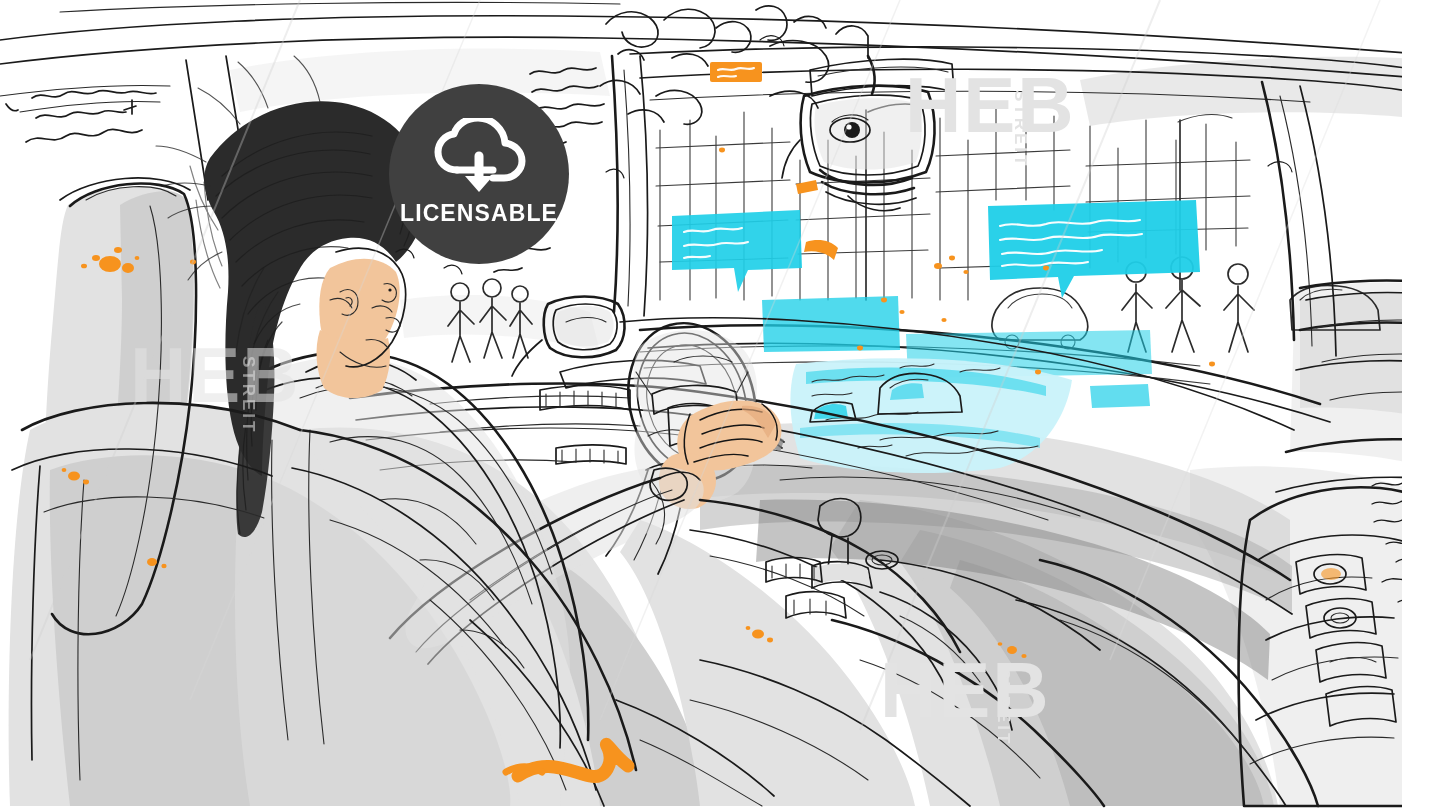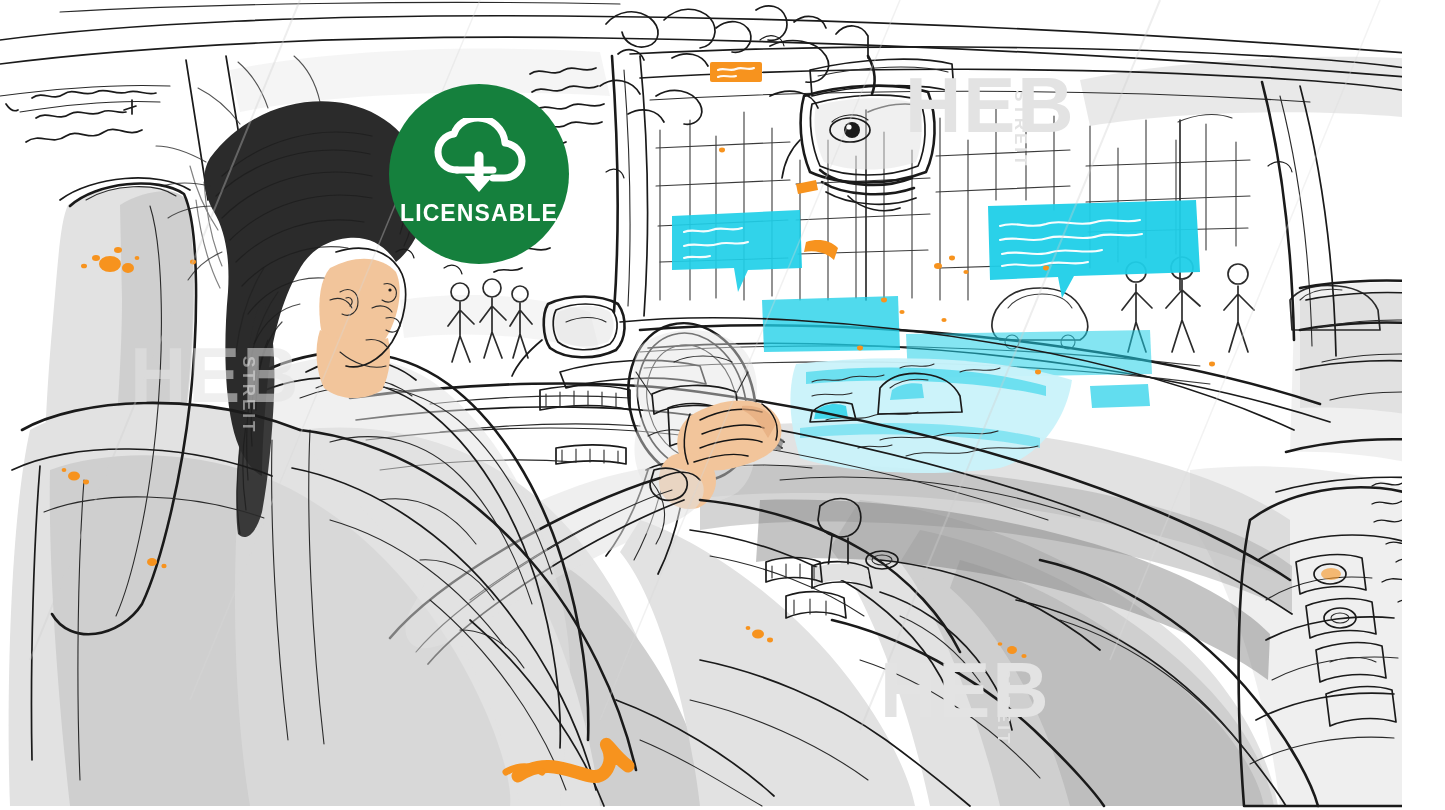--- a/index.html
+++ b/index.html
@@ -556,21 +556,21 @@
 
   </svg>
 
   <div class="wm big" style="left: 905px; top: 60px; color: rgb(227, 227, 227);">HEB</div>
   <div class="wm small rot" style="left: 1030px; top: 90px; color: rgb(227, 227, 227);">STREIT</div>
   <div class="wm big" style="left: 880px; top: 645px; color: rgb(227, 227, 227);">HEB</div>
   <div class="wm small rot" style="left: 1013px; top: 668px; color: rgb(227, 227, 227);">STREIT</div>
   <div class="wm big" style="left: 130px; top: 330px; opacity: 0.55; color: rgb(227, 227, 227);">HEB</div>
   <div class="wm small rot" style="left: 258px; top: 356px; opacity: 0.55; color: rgb(227, 227, 227);">STREIT</div>
 
-  <div id="badge" style="background: #15803d;">
+  <div id="badge" style="background: #404040;">
     <div class="cloud-wrap">
       <svg viewBox="0 0 104 78" width="104" height="78" xmlns="http://www.w3.org/2000/svg">
         <path d="M30,52 C19,52 11,44 11,34 C11,25 18,17 27,16 C30,6 40,0 51,0 C65,0 77,11 78,25 C88,26 95,34 95,43 C95,52 87,60 77,60 L66,60" fill="none" stroke="#ffffff" stroke-width="7" stroke-linecap="round" stroke-linejoin="round"></path>
         <path d="M30,52 L66,52" fill="none" stroke="#ffffff" stroke-width="7" stroke-linecap="round"></path>
         <path d="M52,38 L52,62" fill="none" stroke="#ffffff" stroke-width="9" stroke-linecap="round"></path>
         <path d="M38,58 L52,74 L66,58 Z" fill="#ffffff"></path>
       </svg>
     </div>
     <div class="lic-label">LICENSABLE</div>
   </div>

